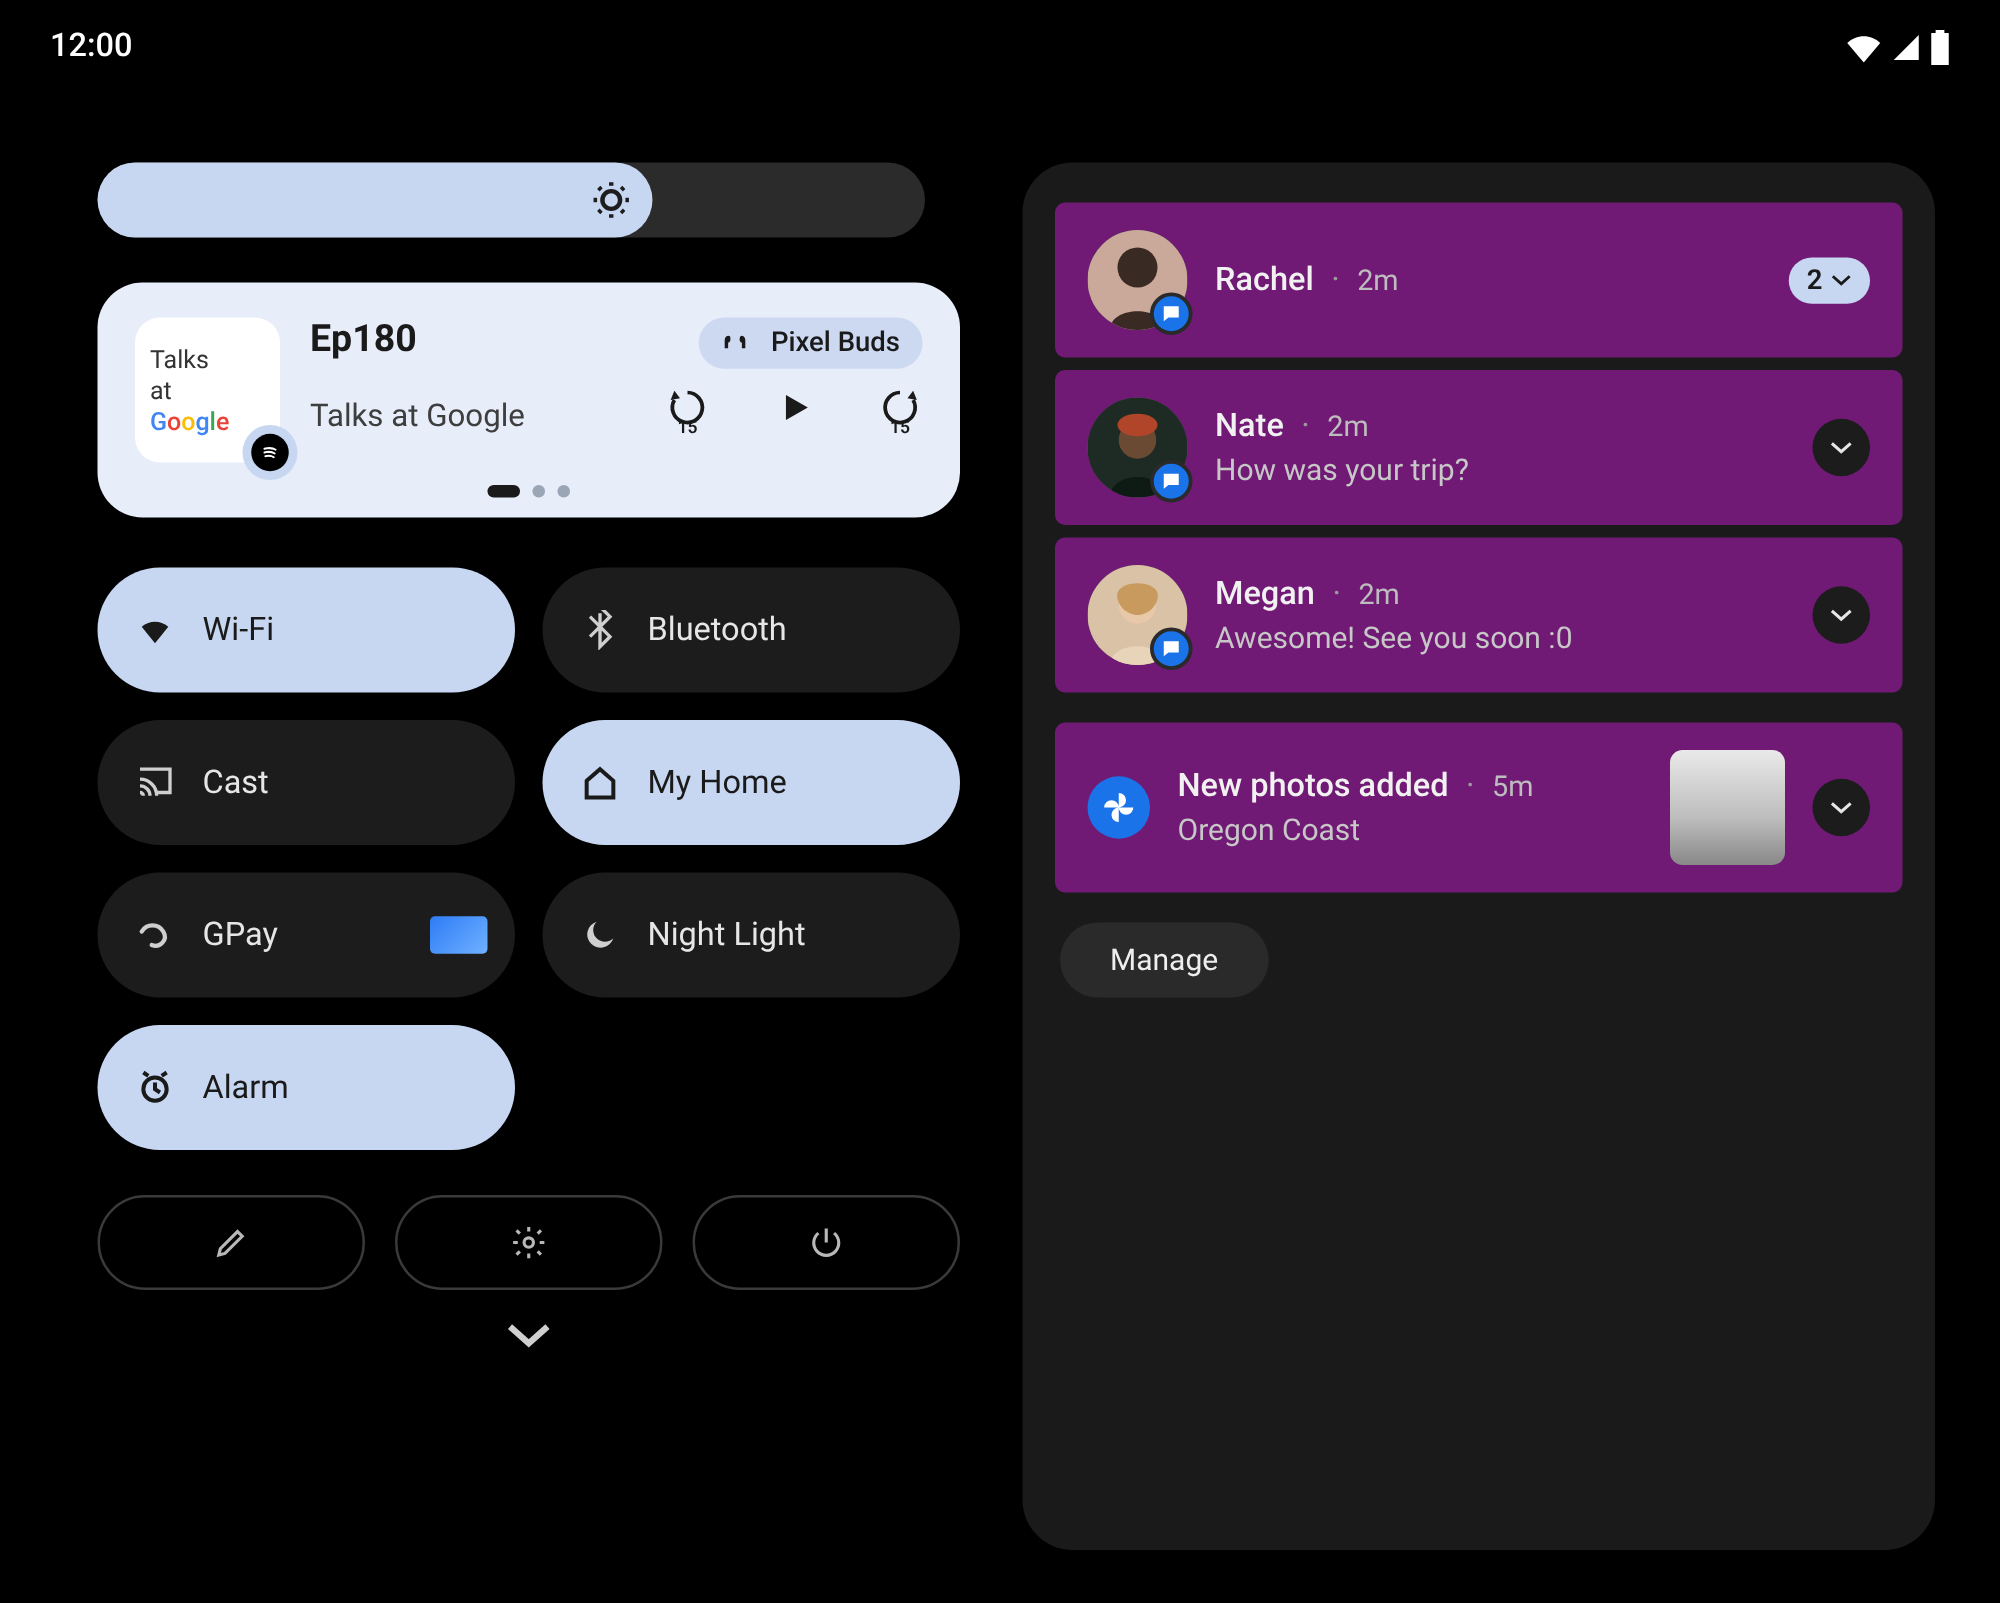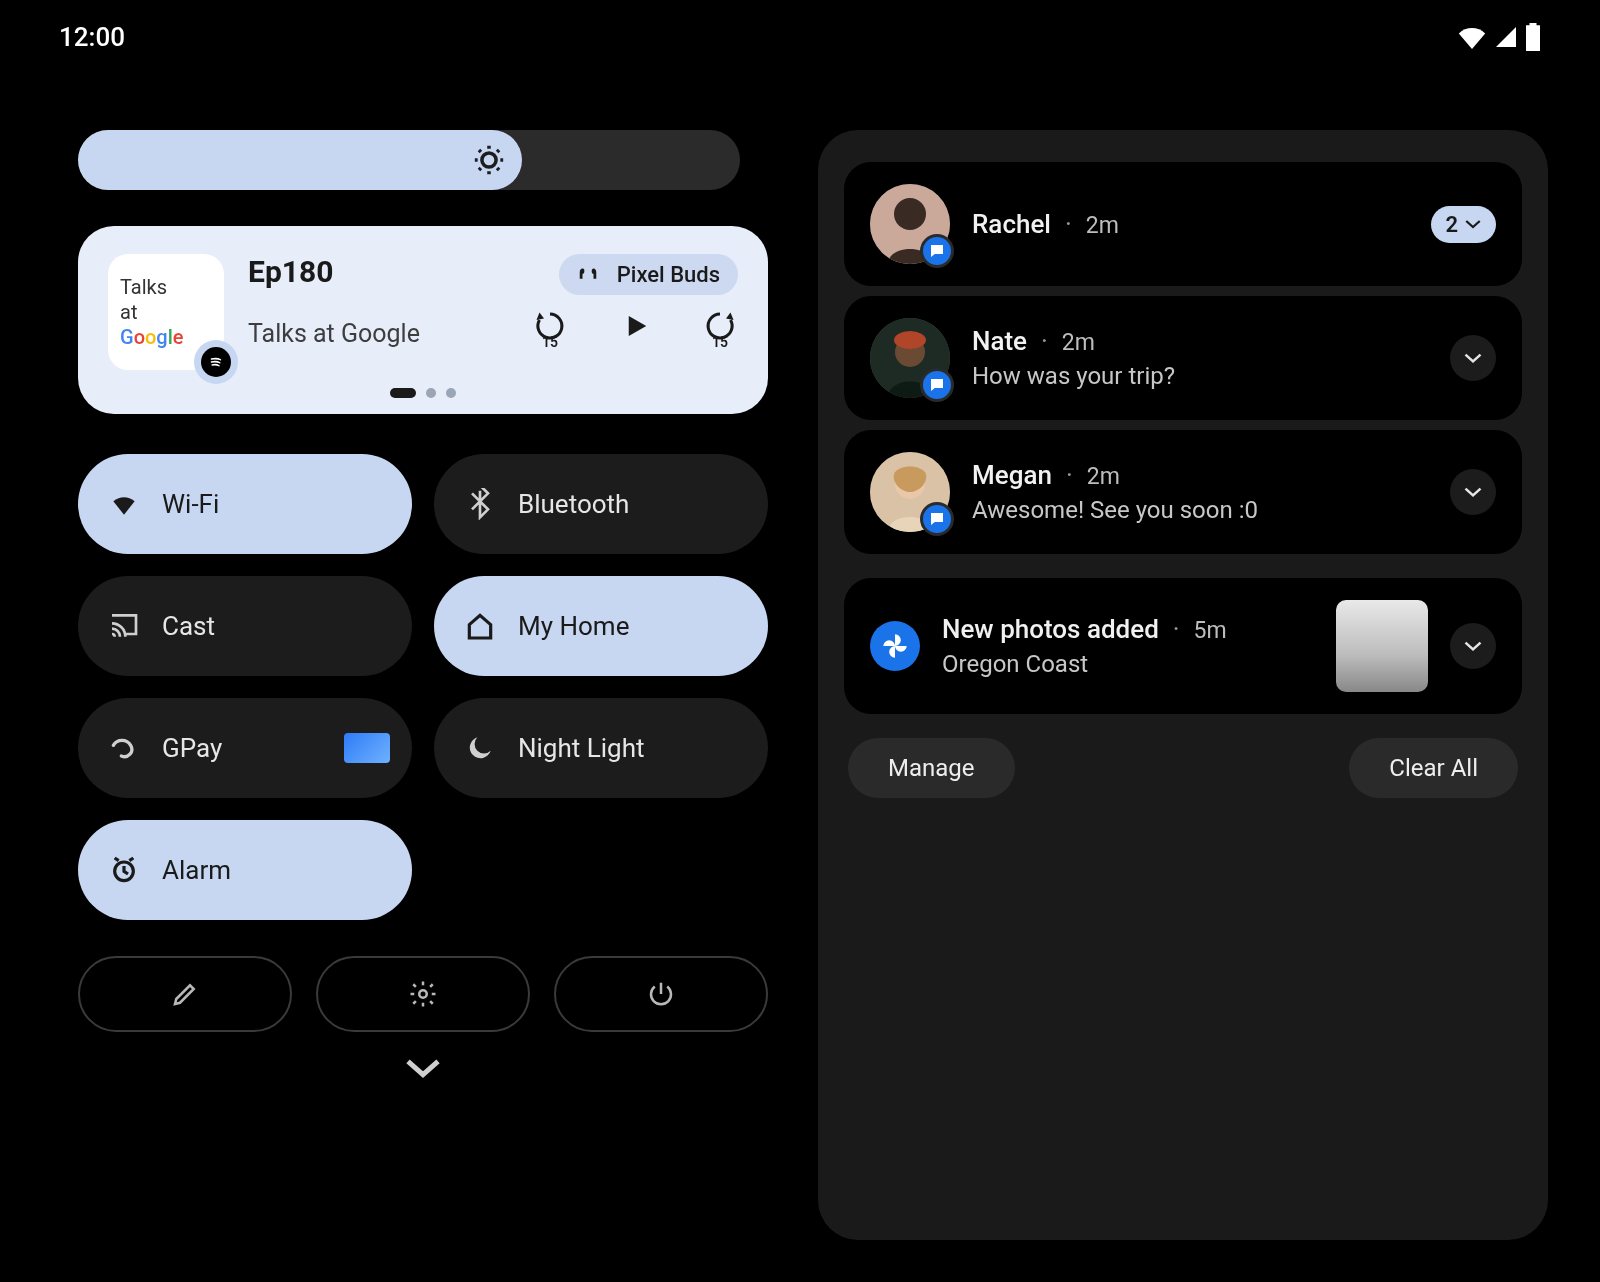--- a/index.html
+++ b/index.html
@@ -12,22 +12,22 @@
     overflow: hidden;
     position: relative;
   }
   
   .status-bar {
     position: absolute;
     top: 22px;
     left: 0; right: 0;
     display: flex;
     justify-content: space-between;
-    align-items: center;
-    padding: 0 59px;
+    align-items: flex-end;
+    padding: 0 40px;
     font-size: 26px;
     font-weight: 500;
   }
   .status-icons { display: flex; gap: 6px; align-items: center; }
   .status-icons svg { fill: #fff; }
 
   
   .pane-left {
     position: absolute;
     left: 78px;
@@ -176,22 +176,22 @@
     cursor:pointer;
   }
   .action-btn svg { stroke:#b8b8b8; fill:none; stroke-width:2; width:30px; height:30px; }
   .collapse-chevron {
     display:flex; justify-content:center; margin-top:24px;
   }
   .collapse-chevron svg { stroke:#cfcfcf; fill:none; stroke-width:3; width:40px; height:24px; }
 
   
   .notif {
-    background: #000000;
-    border-radius: 27px;
+    background: #701a75;
+    border-radius: 8px;
     padding: 22px 26px;
     margin-bottom: 10px;
     display:flex;
     align-items:center;
     gap: 22px;
     cursor:pointer;
     position:relative;
   }
   .notif.sep { margin-bottom: 24px; }
   .avatar-wrap { position:relative; width:80px; height:80px; }
@@ -531,15 +531,14 @@
     <div class="thumb"></div>
     <div class="expand-btn">
       <svg width="20" height="14" viewBox="0 0 24 14">
           <path d="M3 3l9 8 9-8"></path>
         </svg>
     </div>
   </div>
 
   <div class="notif-actions">
     <div class="pill-btn">Manage</div>
-    <div class="pill-btn">Clear All</div>
   </div>
 </div>
 
 </body></html>

